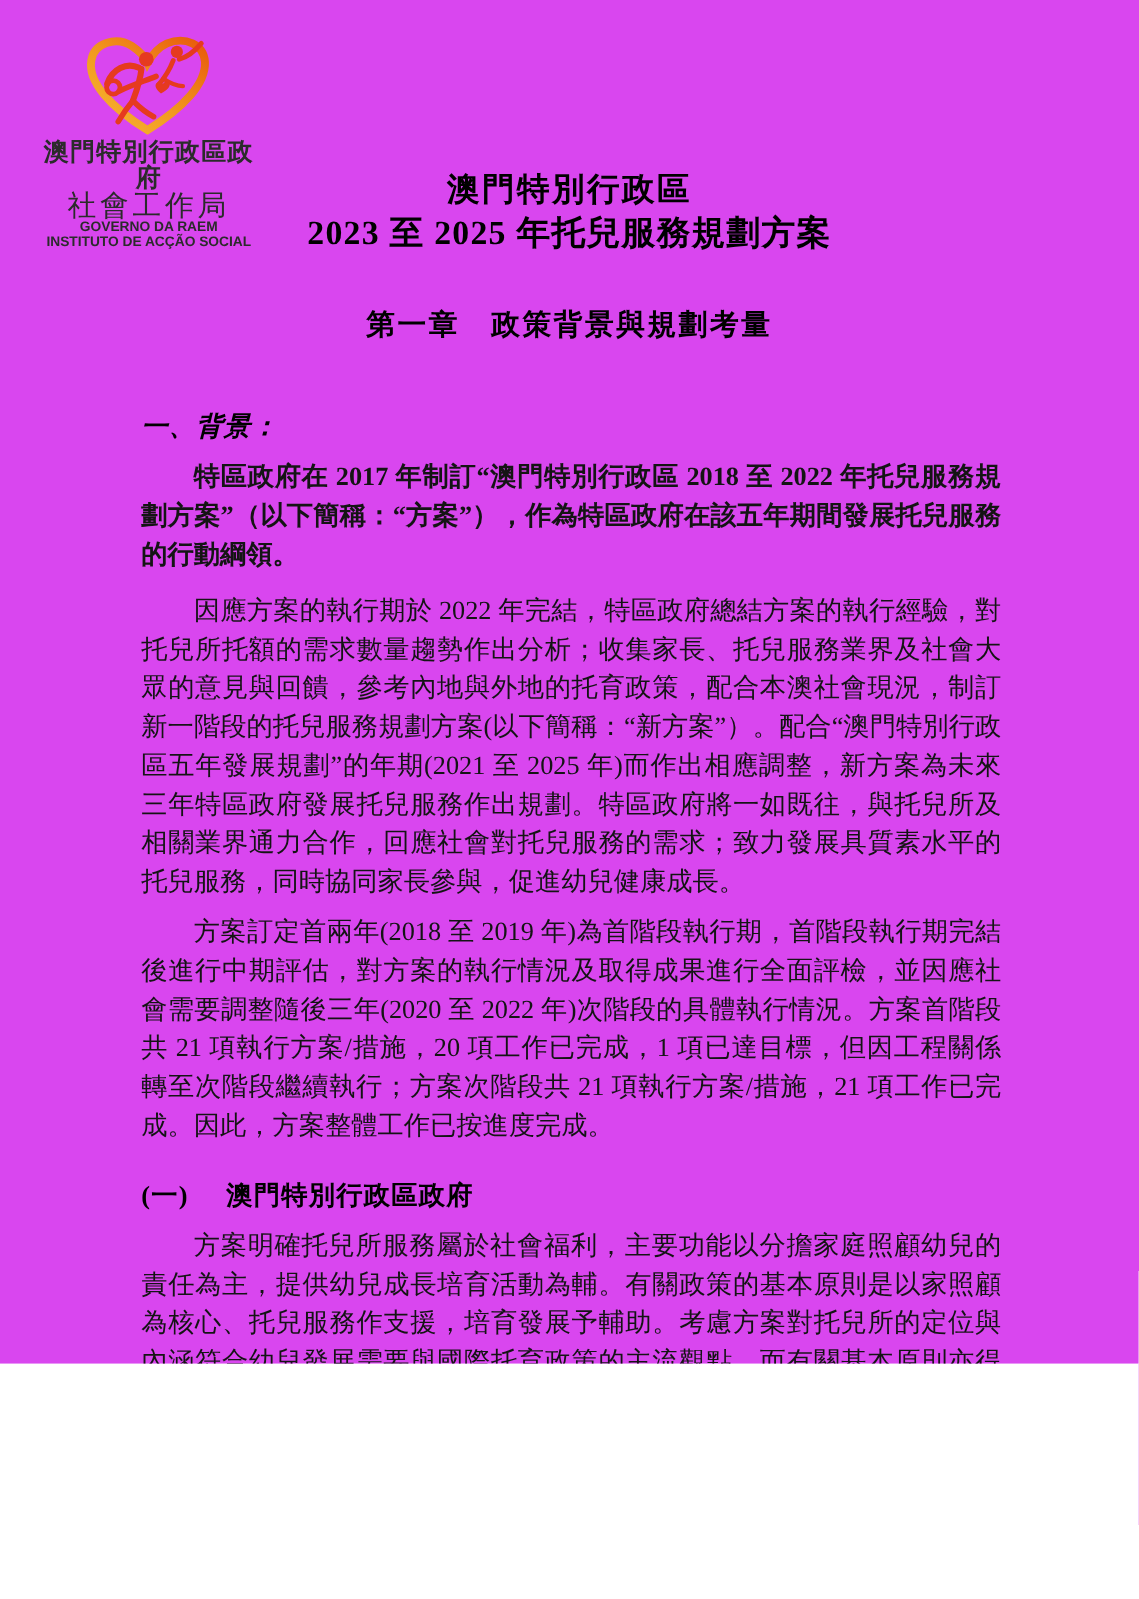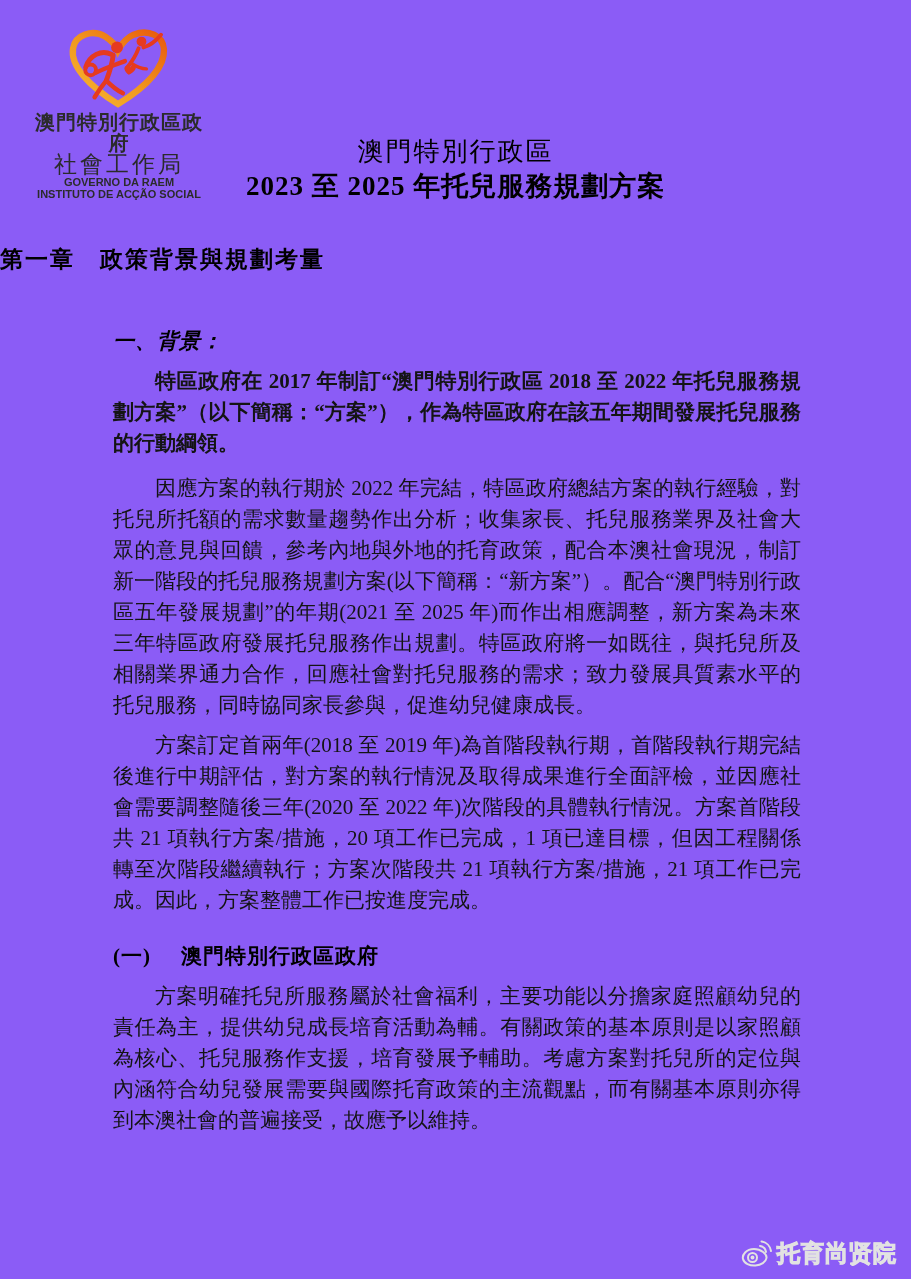--- a/index.html
+++ b/index.html
@@ -1,45 +1,45 @@
 <!DOCTYPE html>
 <html><head>
 <meta charset="utf-8">
 <style>
   html,body{margin:0;padding:0;background:#ffffff;}
   .page{
     position:relative;
-    width:911px;height:1279px;
-    background:#8b5cf6;
+    width:911px;height:1091px;
+    background:#d946ef;
     overflow:hidden;
     font-family:"Liberation Serif","DejaVu Serif",serif;
     color:#141414;
   }
   
   .logo-block{
     position:absolute;left:26px;top:22px;width:186px;
     text-align:center;
     font-family:"Liberation Sans","DejaVu Sans",sans-serif;
   }
   .logo-heart{display:block;margin:0 auto 4px auto;}
   .org-zh1{font-size:20px;font-weight:bold;letter-spacing:1px;line-height:21px;color:#2b2b2b;}
   .org-zh2{font-size:23px;font-weight:normal;letter-spacing:3px;line-height:20px;color:#2b2b2b;}
   .org-pt1{font-size:11px;font-weight:bold;line-height:12px;margin-top:2px;color:#2b2b2b;}
   .org-pt2{font-size:11px;font-weight:bold;line-height:12px;color:#2b2b2b;}
   
   .doc-title1{
     position:absolute;left:0;top:134px;width:911px;text-align:center;
-    font-size:26px;font-weight:normal;letter-spacing:2px;color:#000;
+    font-size:26px;font-weight:bold;letter-spacing:2px;color:#000;
   }
   .doc-title2{
     position:absolute;left:0;top:168px;width:911px;text-align:center;
     font-size:27px;font-weight:bold;letter-spacing:1px;color:#000;
   }
   .chapter-title{
-    position:absolute;left:0;top:244px;width:911px;text-align:left;
+    position:absolute;left:0;top:244px;width:911px;text-align:center;
     font-size:23px;font-weight:bold;letter-spacing:2px;color:#000;
   }
   
   .content{
     position:absolute;left:113px;top:326px;width:688px;
     font-size:21px;line-height:31px;text-align:justify;
   }
   .sec-heading{
     font-weight:bold;font-size:21px;letter-spacing:1px;color:#000;font-style:italic;
   }

